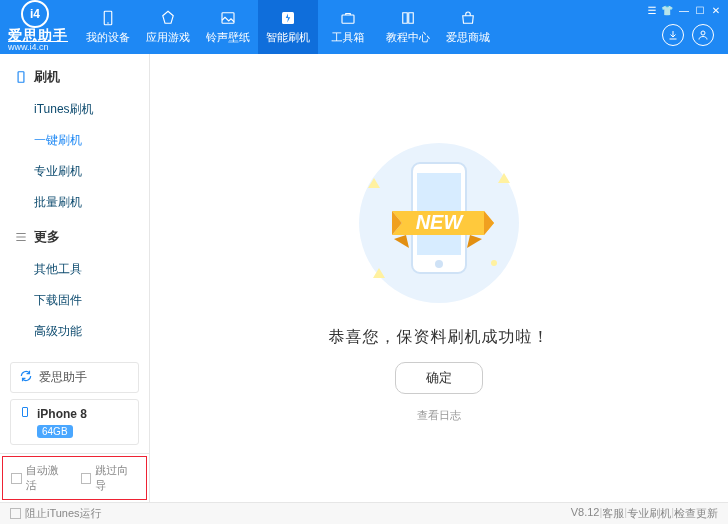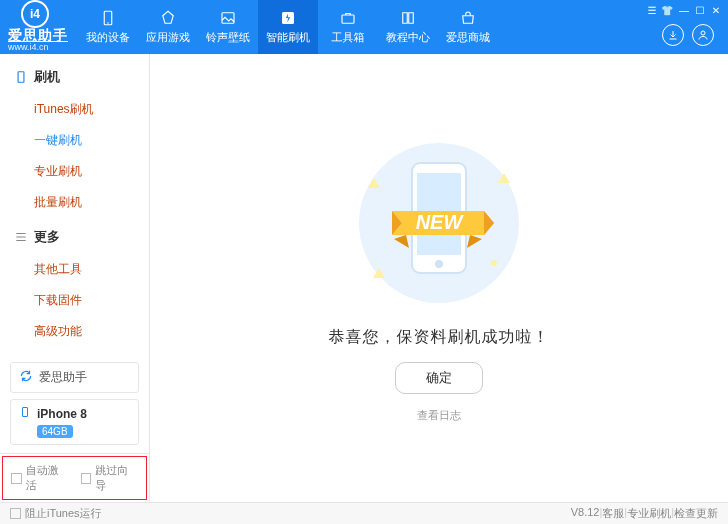--- a/index.html
+++ b/index.html
@@ -22,21 +22,21 @@
   .hr-circles { display: flex; gap: 8px; position: absolute; right: 14px; top: 24px; }
   .circle-btn { width: 22px; height: 22px; border: 1.5px solid #fff; border-radius: 50%; display: flex; align-items: center; justify-content: center; color: #fff; cursor: pointer; }
 
   .body { display: flex; height: calc(100% - 54px - 22px); }
   .sidebar { width: 150px; border-right: 1px solid #e6e6e6; display: flex; flex-direction: column; }
   .side-scroll { flex: 1; padding: 10px 0 6px; }
   .side-head { display: flex; align-items: center; padding: 4px 14px 8px; color: #333; font-size: 13px; font-weight: 600; }
   .side-head .ico { width: 14px; margin-right: 6px; color: #1e88f4; display: inline-flex; }
   .side-head .ico.grey { color: #888; }
   .side-list { padding-left: 34px; }
-  .side-list div { padding: 7px 0; font-size: 12px; color: #c2410c; cursor: pointer; }
+  .side-list div { padding: 7px 0; font-size: 12px; color: #0c4a6e; cursor: pointer; }
   .side-list div.active { color: #1e88f4; }
 
   .status-box { border: 1px solid #e6e6e6; margin: 6px 10px; border-radius: 3px; padding: 6px 8px; display: flex; align-items: center; gap: 6px; font-size: 12px; color: #555; }
   .status-box .refresh { color: #1e88f4; }
   .device-box { border: 1px solid #e6e6e6; margin: 0 10px 8px; border-radius: 3px; padding: 6px 8px; font-size: 12px; }
   .device-box .dev-row { display: flex; align-items: center; gap: 6px; font-weight: 600; color: #333; }
   .device-box .phone-ico { color: #1e88f4; }
   .badge { display: inline-block; margin-top: 4px; margin-left: 18px; background: #4aa7ff; color: #fff; font-size: 10px; border-radius: 3px; padding: 1px 5px; }
 
   .opt-row { display: flex; border-top: 1px solid #e6e6e6; padding: 9px 10px; gap: 12px; font-size: 11px; color: #888; }

